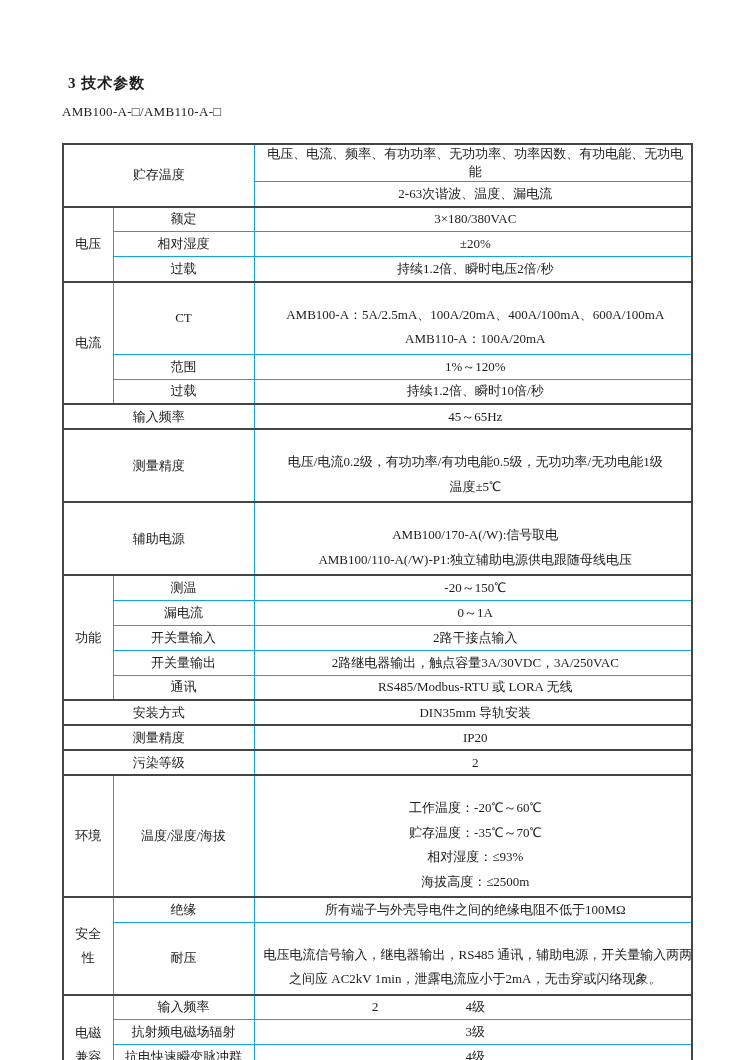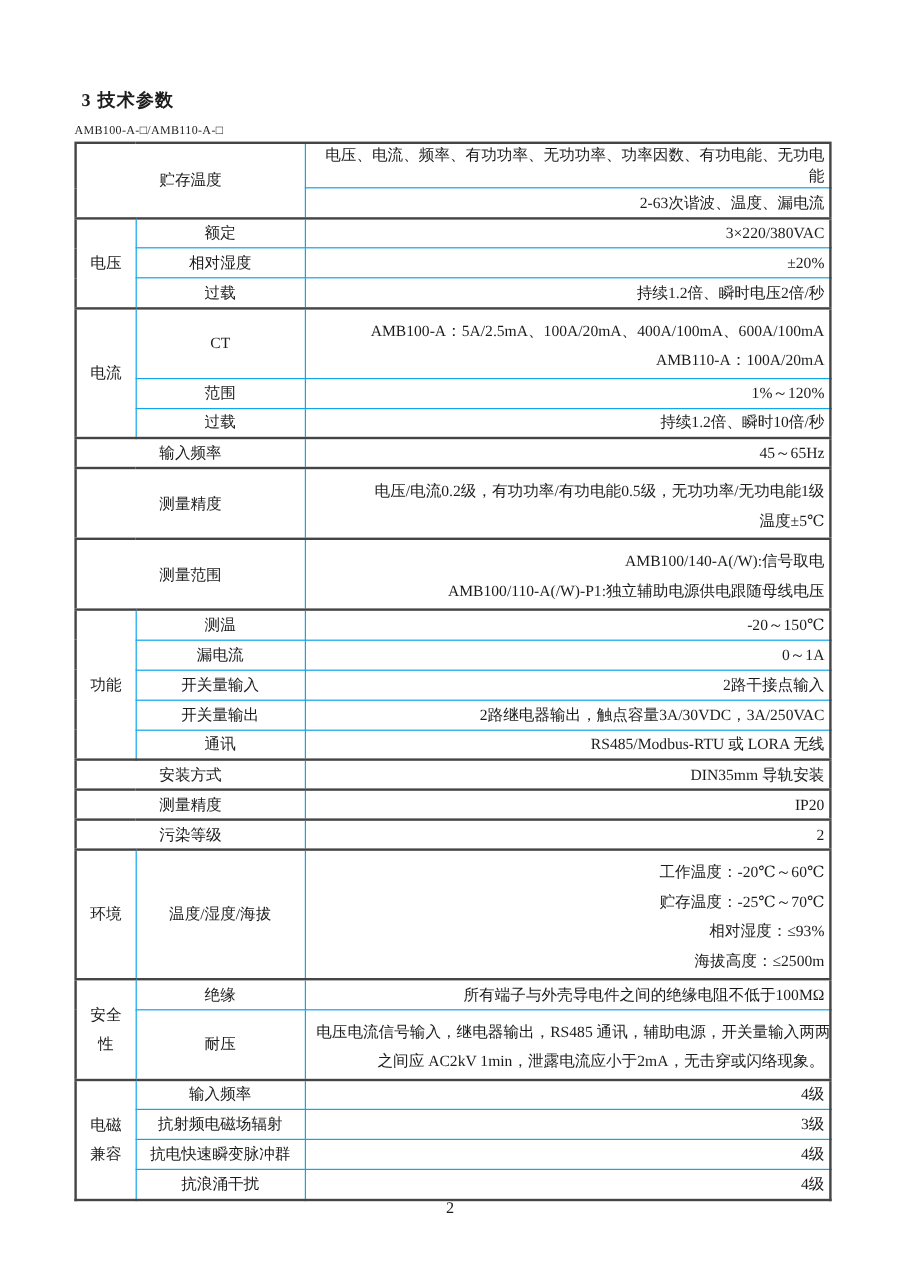--- a/index.html
+++ b/index.html
@@ -9,35 +9,35 @@
     font-family:"Liberation Serif","DejaVu Serif",serif;
     color:#1c1c1c;
     position:relative;
     overflow:hidden;
   }
   .content { position:absolute; left:62px; top:74px; width:526px; }
   .doc-title {
     font-size:15px; font-weight:bold; padding-left:6px;
     letter-spacing:1px; margin-bottom:11px;
   }
-  .doc-subtitle { font-size:10px; margin-bottom:3px; letter-spacing:0.3px; }
+  .doc-subtitle { font-size:13px; margin-bottom:23px; letter-spacing:0.3px; }
   table.spec {
     border-collapse:collapse; width:631px; table-layout:fixed;
     border:2px solid #454545;
   }
   table.spec td {
     border:1px solid #0ea5e9;
     font-size:13px;
     vertical-align:middle;
     overflow:hidden;
   }
   table.spec tr { height:25px; }
   td.lbl { text-align:center; padding:0 2px; }
-  td.val { text-align:right; padding:0 4px 0 9px; }
-  td.multi { padding-top:6px; padding-bottom:2px; }
+  td.val { text-align:center; padding:0 4px 0 9px;font-family:Liberation Serif, serif; }
+  td.multi { padding-top:20px; padding-bottom:2px; }
   td.multi div { line-height:24.5px; white-space:nowrap; }
   td.vlabel div { line-height:24px;text-align:center; }
   tr.grp > td { border-top:2px solid #454545; }
   .footer {
     position:absolute; left:0; top:999px; width:750px;
     text-align:center; font-size:13.5px;
   }
 </style>
 </head>
 <body>
@@ -58,21 +58,21 @@
         <td class="lbl" colspan="2" rowspan="2">贮存温度</td>
         <td class="val">电压、电流、频率、有功功率、无功功率、功率因数、有功电能、无功电能</td>
       </tr>
       <tr>
         <td class="val">2-63次谐波、温度、漏电流</td>
       </tr>
 
       <tr class="grp">
         <td class="lbl" rowspan="3">电压</td>
         <td class="lbl">额定</td>
-        <td class="val">3×220/380VAC</td>
+        <td class="val">3×180/380VAC</td>
       </tr>
       <tr>
         <td class="lbl">相对湿度</td>
         <td class="val">±20%</td>
       </tr>
       <tr>
         <td class="lbl">过载</td>
         <td class="val">持续1.2倍、瞬时电压2倍/秒</td>
       </tr>
 
@@ -100,23 +100,23 @@
 
       <tr class="grp">
         <td class="lbl" colspan="2">测量精度</td>
         <td class="val multi">
           <div>电压/电流0.2级，有功功率/有功电能0.5级，无功功率/无功电能1级</div>
           <div>温度±5℃</div>
         </td>
       </tr>
 
       <tr class="grp">
-        <td class="lbl" colspan="2">测量范围</td>
-        <td class="val multi">
-          <div>AMB100/140-A(/W):信号取电</div>
+        <td class="lbl" colspan="2">辅助电源</td>
+        <td class="val multi">
+          <div>AMB100/170-A(/W):信号取电</div>
           <div>AMB100/110-A(/W)-P1:独立辅助电源供电跟随母线电压</div>
         </td>
       </tr>
 
       <tr class="grp">
         <td class="lbl" rowspan="5">功能</td>
         <td class="lbl">测温</td>
         <td class="val">-20～150℃</td>
       </tr>
       <tr>
@@ -147,21 +147,21 @@
       <tr class="grp">
         <td class="lbl" colspan="2">污染等级</td>
         <td class="val">2</td>
       </tr>
 
       <tr class="grp">
         <td class="lbl">环境</td>
         <td class="lbl">温度/湿度/海拔</td>
         <td class="val multi">
           <div>工作温度：-20℃～60℃</div>
-          <div>贮存温度：-25℃～70℃</div>
+          <div>贮存温度：-35℃～70℃</div>
           <div>相对湿度：≤93%</div>
           <div>海拔高度：≤2500m</div>
         </td>
       </tr>
 
       <tr class="grp">
         <td class="lbl vlabel" rowspan="2">
           <div>安全</div>
           <div>性</div>
         </td>

